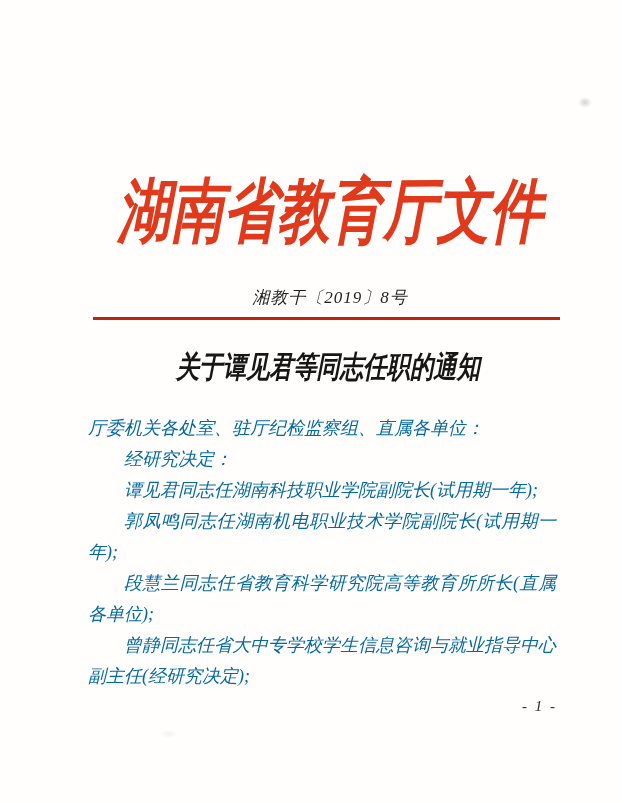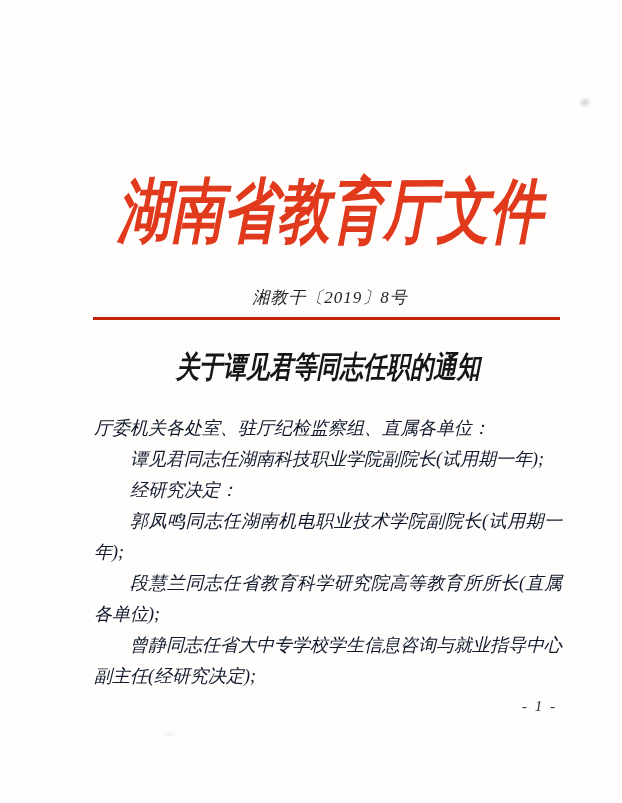--- a/index.html
+++ b/index.html
@@ -48,26 +48,26 @@
     top: 352px;
     line-height: 32px;
     font-size: 26px;
     font-weight: bold;
     color: #161616;
     transform: translateX(17px) scale(0.9, 1.15);
     transform-origin: center;
   }
   #body-text {
     position: absolute;
-    left: 94px;
+    left: 88px;
     top: 413px;
     width: 468px;
     font-size: 18px;
     line-height: 31px;
-    color: #0f172a;
+    color: #0369a1;
     text-align: justify;
   }
   #body-text p { margin: 0; text-indent: 2em; }
   #body-text p.no-indent { text-indent: 0; }
   #page-number {
     position: absolute;
     left: 522px;
     top: 698px;
     font-size: 15px;
     letter-spacing: 2px;
@@ -95,21 +95,21 @@
   <div id="agency-title" class="center-line">湖南省教育厅文件</div>
 
   <div id="doc-number" class="center-line">湘教干〔2019〕8号</div>
 
   <div id="red-line"></div>
 
   <div id="doc-title" class="center-line">关于谭见君等同志任职的通知</div>
 
   <div id="body-text">
     <p class="no-indent">厅委机关各处室、驻厅纪检监察组、直属各单位：</p>
-    <span><p>谭见君同志任湖南科技职业学院副院长(试用期一年);</p><p>经研究决定：</p><p>郭凤鸣同志任湖南机电职业技术学院副院长(试用期一年);</p><p>段慧兰同志任省教育科学研究院高等教育所所长(直属各单位);</p><p>曾静同志任省大中专学校学生信息咨询与就业指导中心副主任(经研究决定);</p></span>
+    <span><p>经研究决定：</p><p>谭见君同志任湖南科技职业学院副院长(试用期一年);</p><p>郭凤鸣同志任湖南机电职业技术学院副院长(试用期一年);</p><p>段慧兰同志任省教育科学研究院高等教育所所长(直属各单位);</p><p>曾静同志任省大中专学校学生信息咨询与就业指导中心副主任(经研究决定);</p></span>
   </div>
 
   <div id="page-number">- 1 -</div>
 
   <div id="smudge-1" class="smudge"></div>
   <div id="smudge-2" class="smudge"></div>
 
 </div>
 
 </body></html>

